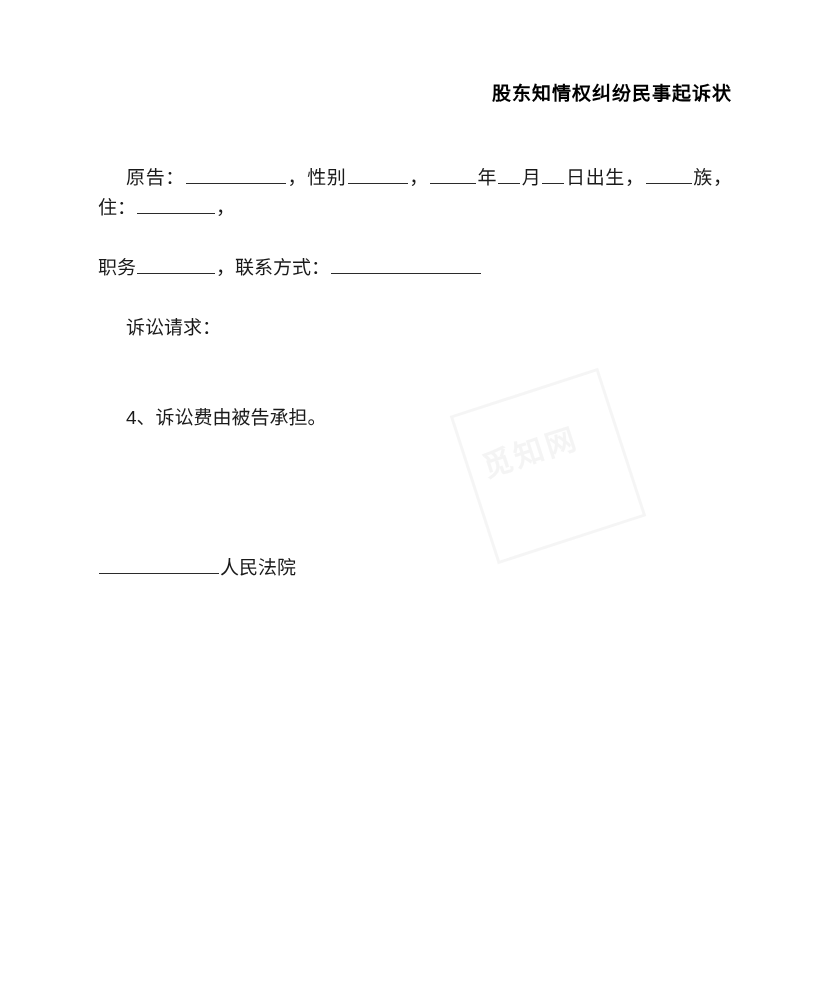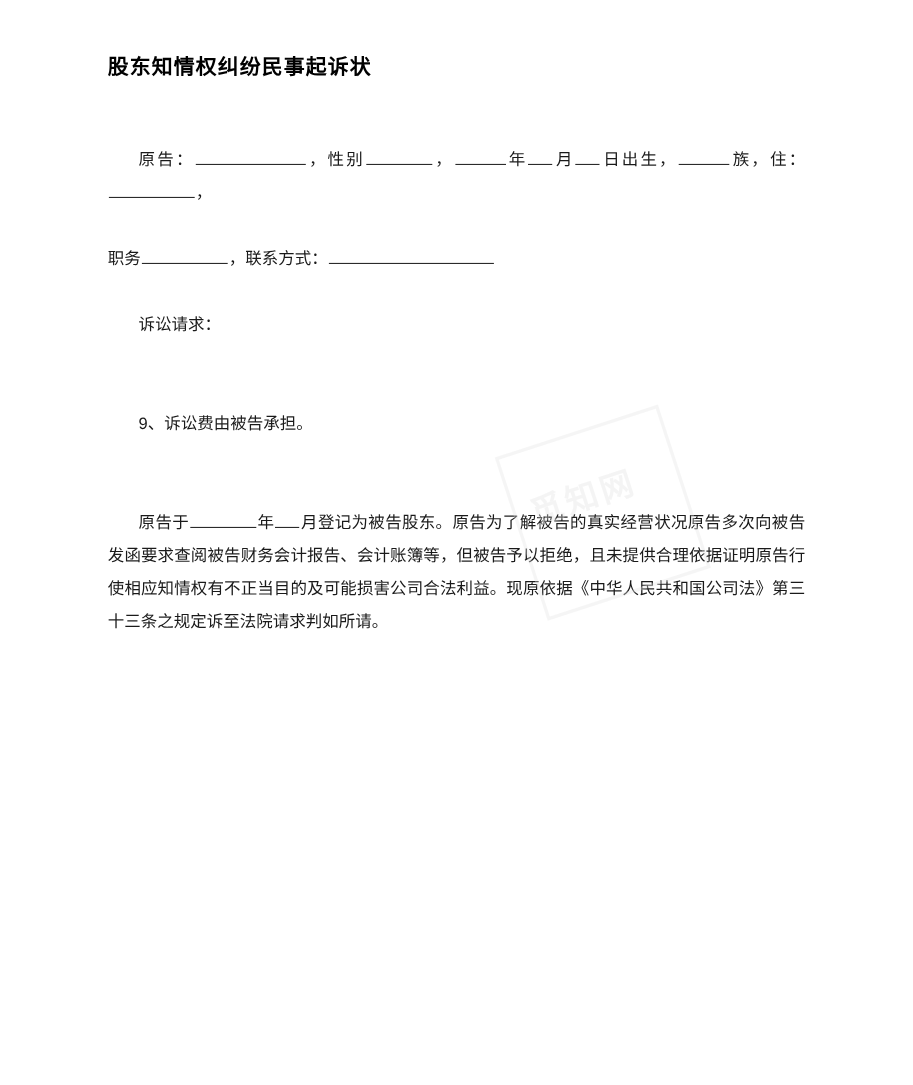--- a/index.html
+++ b/index.html
@@ -16,33 +16,33 @@
     overflow: hidden;
   }
   .page {
     position: relative;
     width: 830px;
     height: 986px;
     box-sizing: border-box;
     padding: 0 98px;
   }
   .doc-title {
-    text-align: left;
+    text-align: right;
     font-size: 19px;
     font-weight: bold;
     letter-spacing: 1px;
     margin: 0;
-    padding-top: 45px;
+    padding-top: 78px;
     color: #000;
   }
   .body-block {
     margin-top: 34px;
   }
   p.para {
-    font-size: 15px;
+    font-size: 19px;
     line-height: 30px;
     margin: 0 0 0 0;
     text-align: justify;
     color: #1a1a1a;
   }
   p.para.indent {
     text-indent: 28px;
   }
   .gap-lg { height: 30px; }
   .gap-md { height: 24px; }
@@ -104,26 +104,26 @@
   <div class="body-block">
     <div class="gap-md"></div>
     <div id="paragraphs">
         <p class="para indent"><span>原告：</span><span class="blank b-xl"></span><span>，性别</span><span class="blank b-m"></span><span>，</span><span class="blank b-s"></span><span>年</span><span class="blank b-xxs"></span><span>月</span><span class="blank b-xxs"></span><span>日出生，</span><span class="blank b-s"></span><span>族，住：</span><span class="blank b-l"></span><span>，</span></p>
         <div class="gap-lg"></div>
         <p class="para"><span>职务</span><span class="blank b-l"></span><span>，联系方式：</span><span class="blank b-3xl"></span></p>
         <div class="gap-lg"></div>
         <p class="para indent"><span>诉讼请求：</span></p>
         <div class="gap-lg"></div>
         <div class="gap-lg"></div>
-        <p class="para indent"><span>9、诉讼费由被告承担。</span></p>
+        <p class="para indent"><span>4、诉讼费由被告承担。</span></p>
         <div class="gap-lg"></div>
         <div class="gap-lg"></div>
-        <p class="para indent"><span>原告于</span><span class="blank b-m"></span><span>年</span><span class="blank b-xxs"></span><span>月登记为被告股东。原告为了解被告的真实经营状况原告多次向被告发函要求查阅被告财务会计报告、会计账簿等，但被告予以拒绝，且未提供合理依据证明原告行使相应知情权有不正当目的及可能损害公司合法利益。现原依据《中华人民共和国公司法》第三十三条之规定诉至法院请求判如所请。</span></p>
         <div class="gap-lg"></div>
         <div class="gap-lg"></div>
+        <p class="para"><span class="blank b-xxl"></span><span>人民法院</span></p>
       </div>
   </div>
 
   <div class="watermark">
     <div class="wm-box"></div>
     <div class="wm-text">觅知网</div>
   </div>
 
 </div>
 

